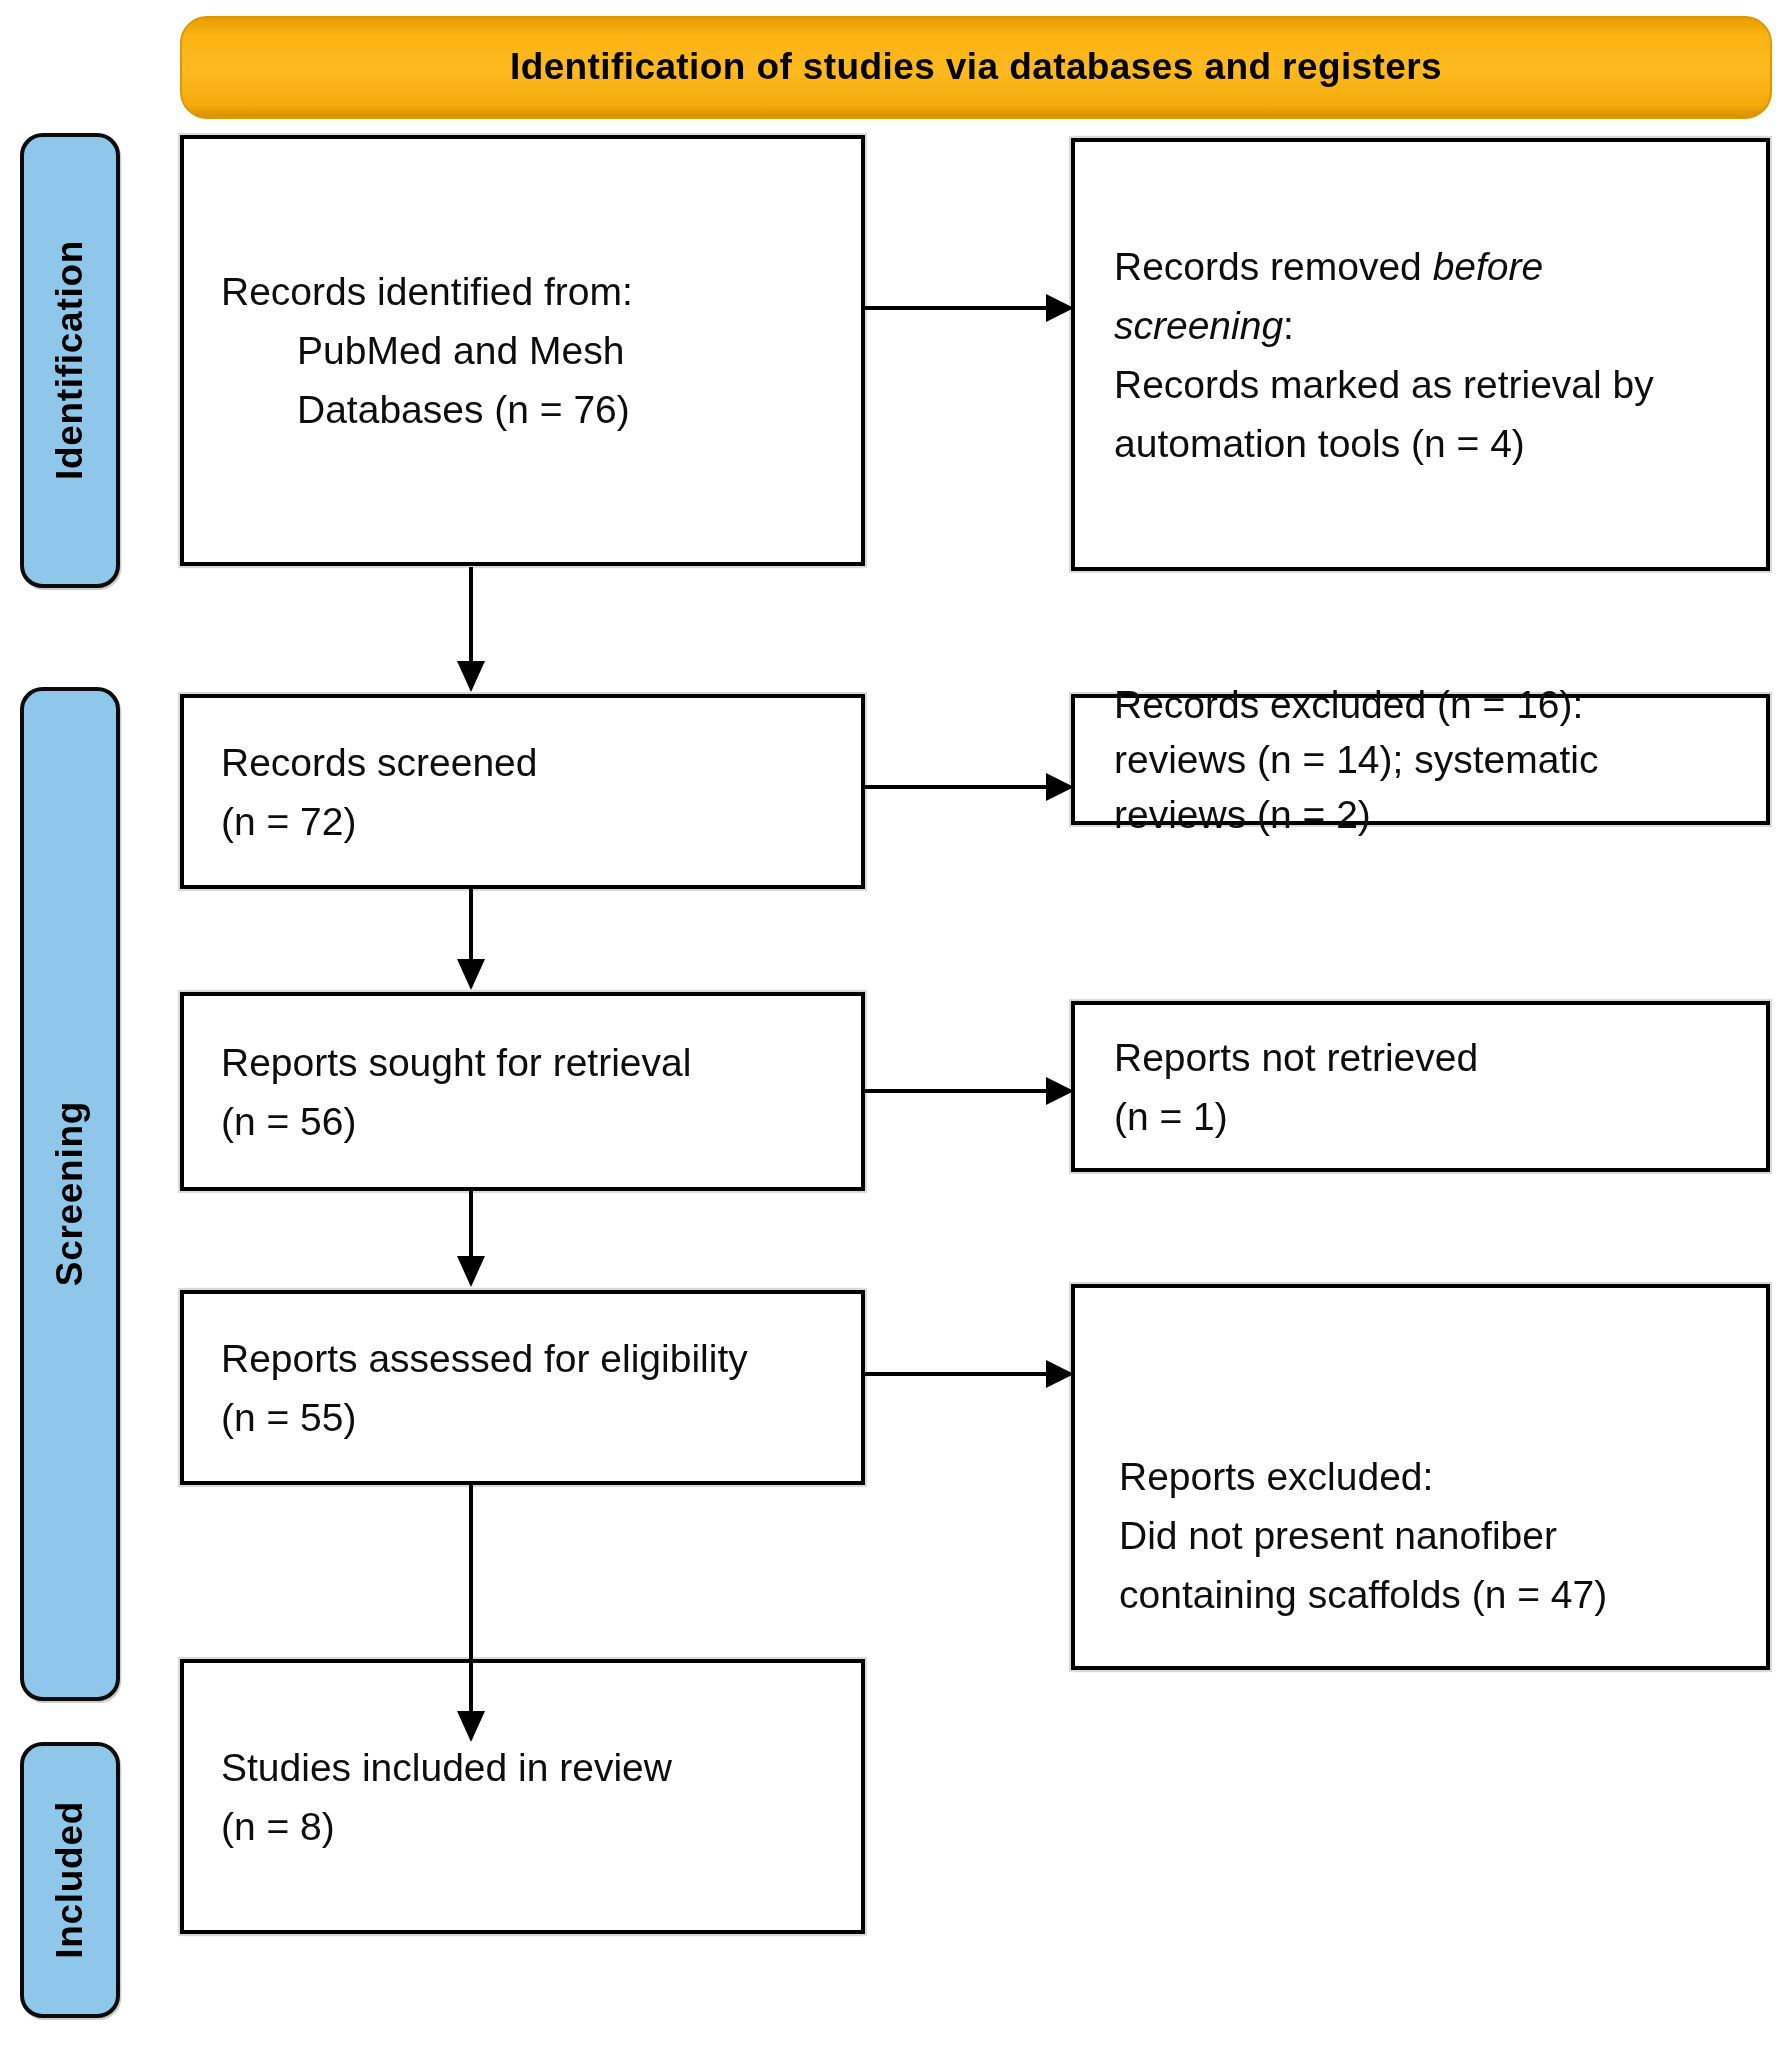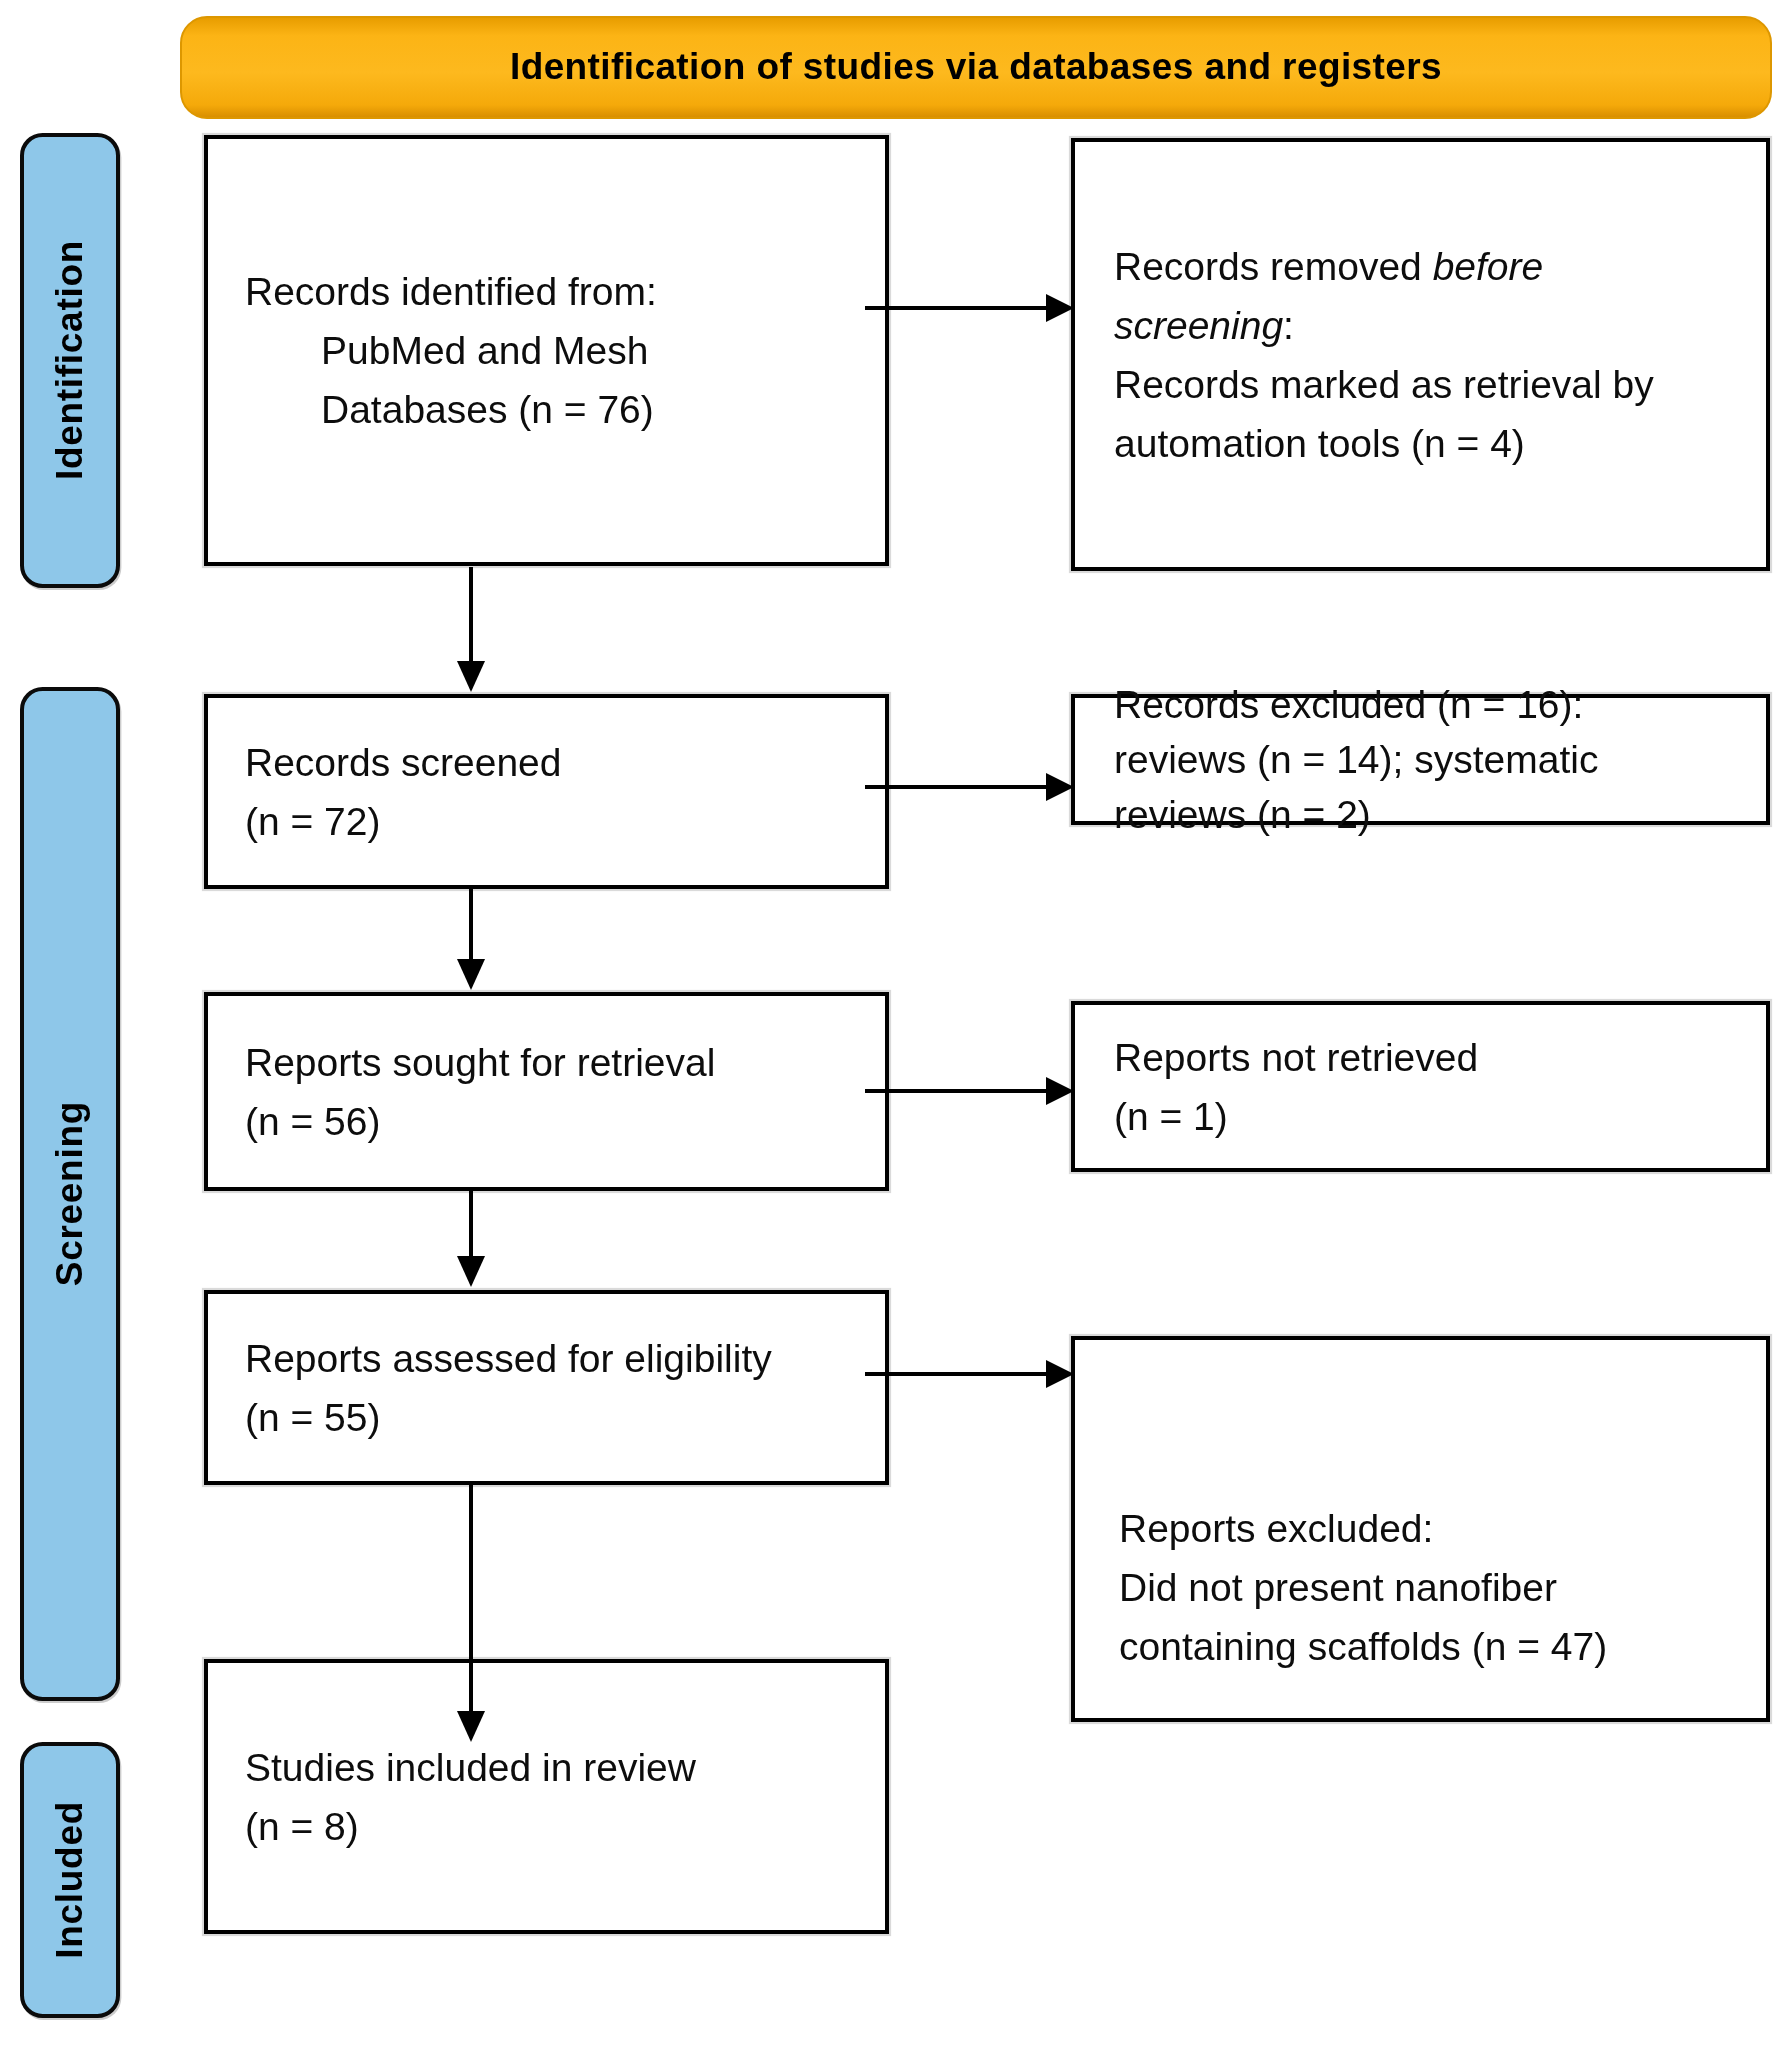--- a/index.html
+++ b/index.html
@@ -54,31 +54,31 @@
     border:4.2px solid #000;
     box-sizing:border-box;
     display:flex;flex-direction:column;justify-content:center;
     box-shadow:0 0 0 2.1px rgba(150,150,150,0.35);
   }
   .fbox .line{
     font-size:39px;line-height:59px;color:#0d0d0d;
     white-space:nowrap;
   }
   .fbox .indent{padding-left:76px;}
-  .col-left{left:180px;width:685px;padding-left:37px;padding-right:10px;margin-left:24px;}
+  .col-left{left:180px;width:685px;padding-left:37px;padding-right:10px;}
   .col-right{left:1071px;width:699px;padding-left:39px;padding-right:10px;}
   .b-identified{top:135px;height:431px;}
   .b-removed{top:138px;height:433px;}
   .b-screened{top:694px;height:195px;}
   .b-excluded{top:694px;height:131px;justify-content:center;}
   .b-excluded .line{line-height:55px;}
   .b-sought{top:992px;height:199px;}
   .b-notretrieved{top:1001px;height:171px;}
   .b-assessed{top:1290px;height:195px;}
-  .b-repexcluded{top:1336px;height:386px;justify-content:flex-start;padding-top:159px;padding-left:44px;}
+  .b-repexcluded{top:1284px;height:386px;justify-content:flex-start;padding-top:159px;padding-left:44px;}
   .b-included{top:1659px;height:275px;}
   
   .harrow{position:absolute;height:4.2px;background:#000;}
   .harrow .head{
     position:absolute;right:-27px;top:-12px;
     width:0;height:0;
     border-left:28px solid #000;
     border-top:14px solid transparent;
     border-bottom:14px solid transparent;
   }

